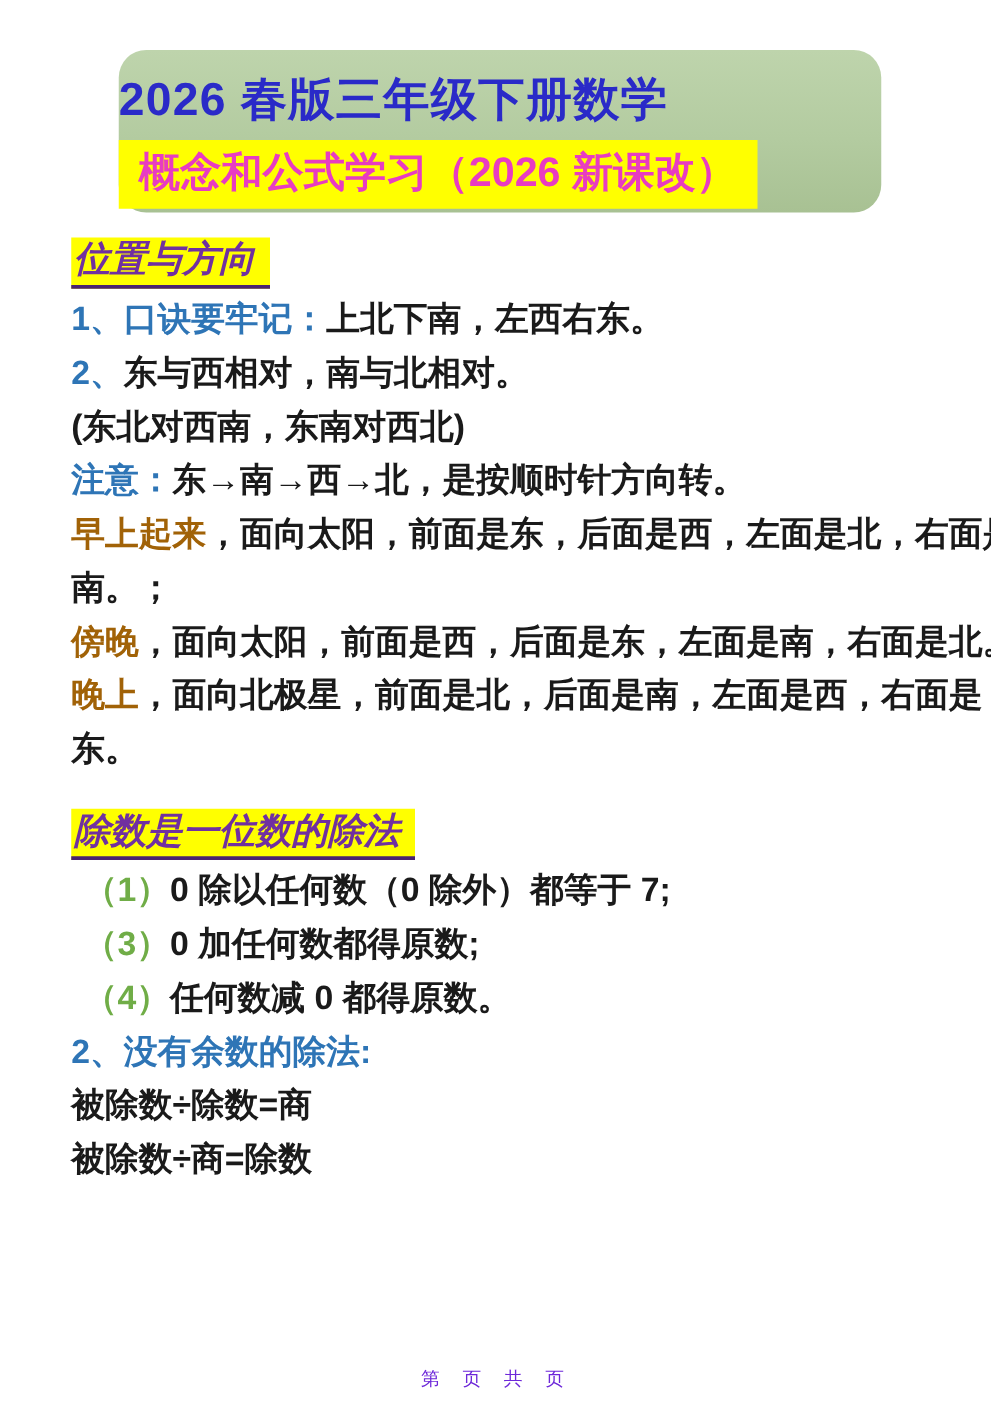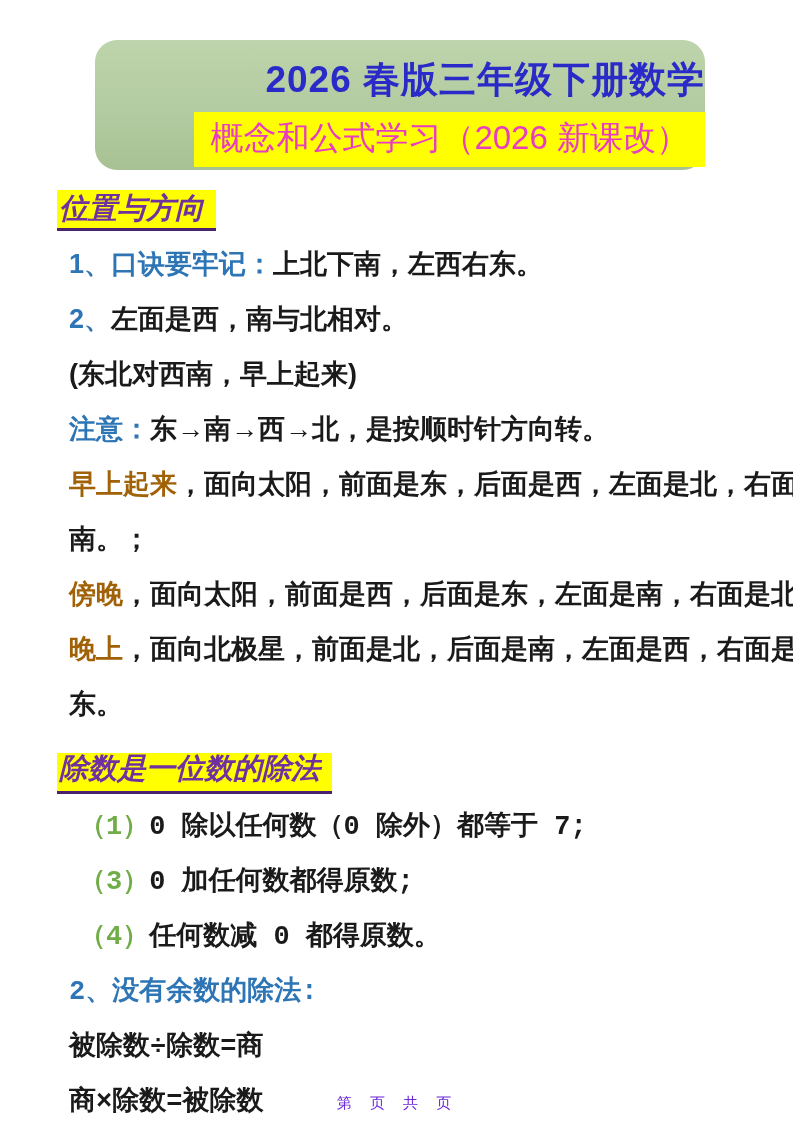--- a/index.html
+++ b/index.html
@@ -15,60 +15,60 @@
     background: #ffffff;
     overflow: hidden;
   }
   
   .banner {
     position: absolute;
     left: 95px; top: 40px;
     width: 610px; height: 130px;
     background: linear-gradient(180deg, #bed4ac 0%, #b3cba0 55%, #a8c193 100%);
     border-radius: 22px;
-    text-align: right;
+    text-align: left;
   }
   .banner-title {
     margin-top: 15px;
     font-size: 37px;
     font-weight: bold;
     color: #2a2ac8;
     letter-spacing: 1px;
   }
   .banner-sub-wrap { margin-top: 7px; }
   .banner-subtitle {
     display: inline-block;
     background: #ffff00;
     color: #e83cc1;
     font-size: 33px;
-    font-weight: normal;
+    font-weight: bold;
     padding: 4px 16px 6px 16px;
   }
   
   .content {
     position: absolute;
     left: 57px; top: 190px;
     width: 700px;
   }
   section { margin: 0; padding: 0; }
-  section + section { margin-top: 26px; font-family: Liberation Mono, monospace; }
+  section + section { margin-top: 26px; }
   .sec-heading { margin: 0 0 3px 0; padding: 0; line-height: 40px; }
   .sec-heading .hl {
     display: inline-block;
     background: #ffff00;
     color: #7030a0;
     font-style: italic;
     font-weight: bold;
     font-size: 29px;
     line-height: 34px;
     padding: 1px 12px 3px 2px;
     border-bottom: 3px solid #4a2270;
   }
   .line {
-    margin: 12px; padding: 0;
+    margin: 0; padding: 0;
     font-size: 27px;
     font-weight: bold;
     line-height: 43px;
     white-space: nowrap;
     color: #1a1a1a;
   }
   .line.indent { padding-left: 10px; }
   .c-black { color: #1a1a1a; }
   .c-blue  { color: #2e75b6; }
   .c-red   { color: #a16207; }
@@ -93,36 +93,35 @@
     <div class="banner-title">2026 春版三年级下册数学</div>
     <div class="banner-sub-wrap">
       <span class="banner-subtitle">概念和公式学习（2026 新课改）</span>
     </div>
   </div>
 
   <div class="content" id="sections">
       <section>
         <h2 class="sec-heading"><span class="hl">位置与方向</span></h2>
         <p class="line"><span class="c-blue">1、口诀要牢记：</span><span class="c-black">上北下南，左西右东。</span></p>
-        <p class="line"><span class="c-blue">2、</span><span class="c-black">左面是西，南与北相对。</span></p>
-        <p class="line"><span class="c-black">(东北对西南，早上起来)</span></p>
+        <p class="line"><span class="c-blue">2、</span><span class="c-black">东与西相对，南与北相对。</span></p>
+        <p class="line"><span class="c-black">(东北对西南，东南对西北)</span></p>
         <p class="line"><span class="c-blue">注意：</span><span class="c-black">东→南→西→北，是按顺时针方向转。</span></p>
         <p class="line"><span class="c-red">早上起来</span><span class="c-black">，面向太阳，前面是东，后面是西，左面是北，右面是</span></p>
         <p class="line"><span class="c-black">南。；</span></p>
         <p class="line"><span class="c-red">傍晚</span><span class="c-black">，面向太阳，前面是西，后面是东，左面是南，右面是北。</span></p>
         <p class="line"><span class="c-red">晚上</span><span class="c-black">，面向北极星，前面是北，后面是南，左面是西，右面是</span></p>
         <p class="line"><span class="c-black">东。</span></p>
       </section>
       <section>
         <h2 class="sec-heading"><span class="hl">除数是一位数的除法</span></h2>
         <p class="line indent"><span class="c-green">（1）</span><span class="c-black">0 除以任何数（0 除外）都等于 7;</span></p>
         <p class="line indent"><span class="c-green">（3）</span><span class="c-black">0 加任何数都得原数;</span></p>
         <p class="line indent"><span class="c-green">（4）</span><span class="c-black">任何数减 0 都得原数。</span></p>
         <p class="line"><span class="c-blue">2、没有余数的除法:</span></p>
         <p class="line"><span class="c-black">被除数÷除数=商</span></p>
-        <p class="line"><span class="c-black">商×除数=被除数</span></p>
         <p class="line"><span class="c-black">被除数÷商=除数</span></p>
       </section>
     </div>
 
   <div class="footer">第 页 共 页</div>
 
 </div>
 
 </body></html>

